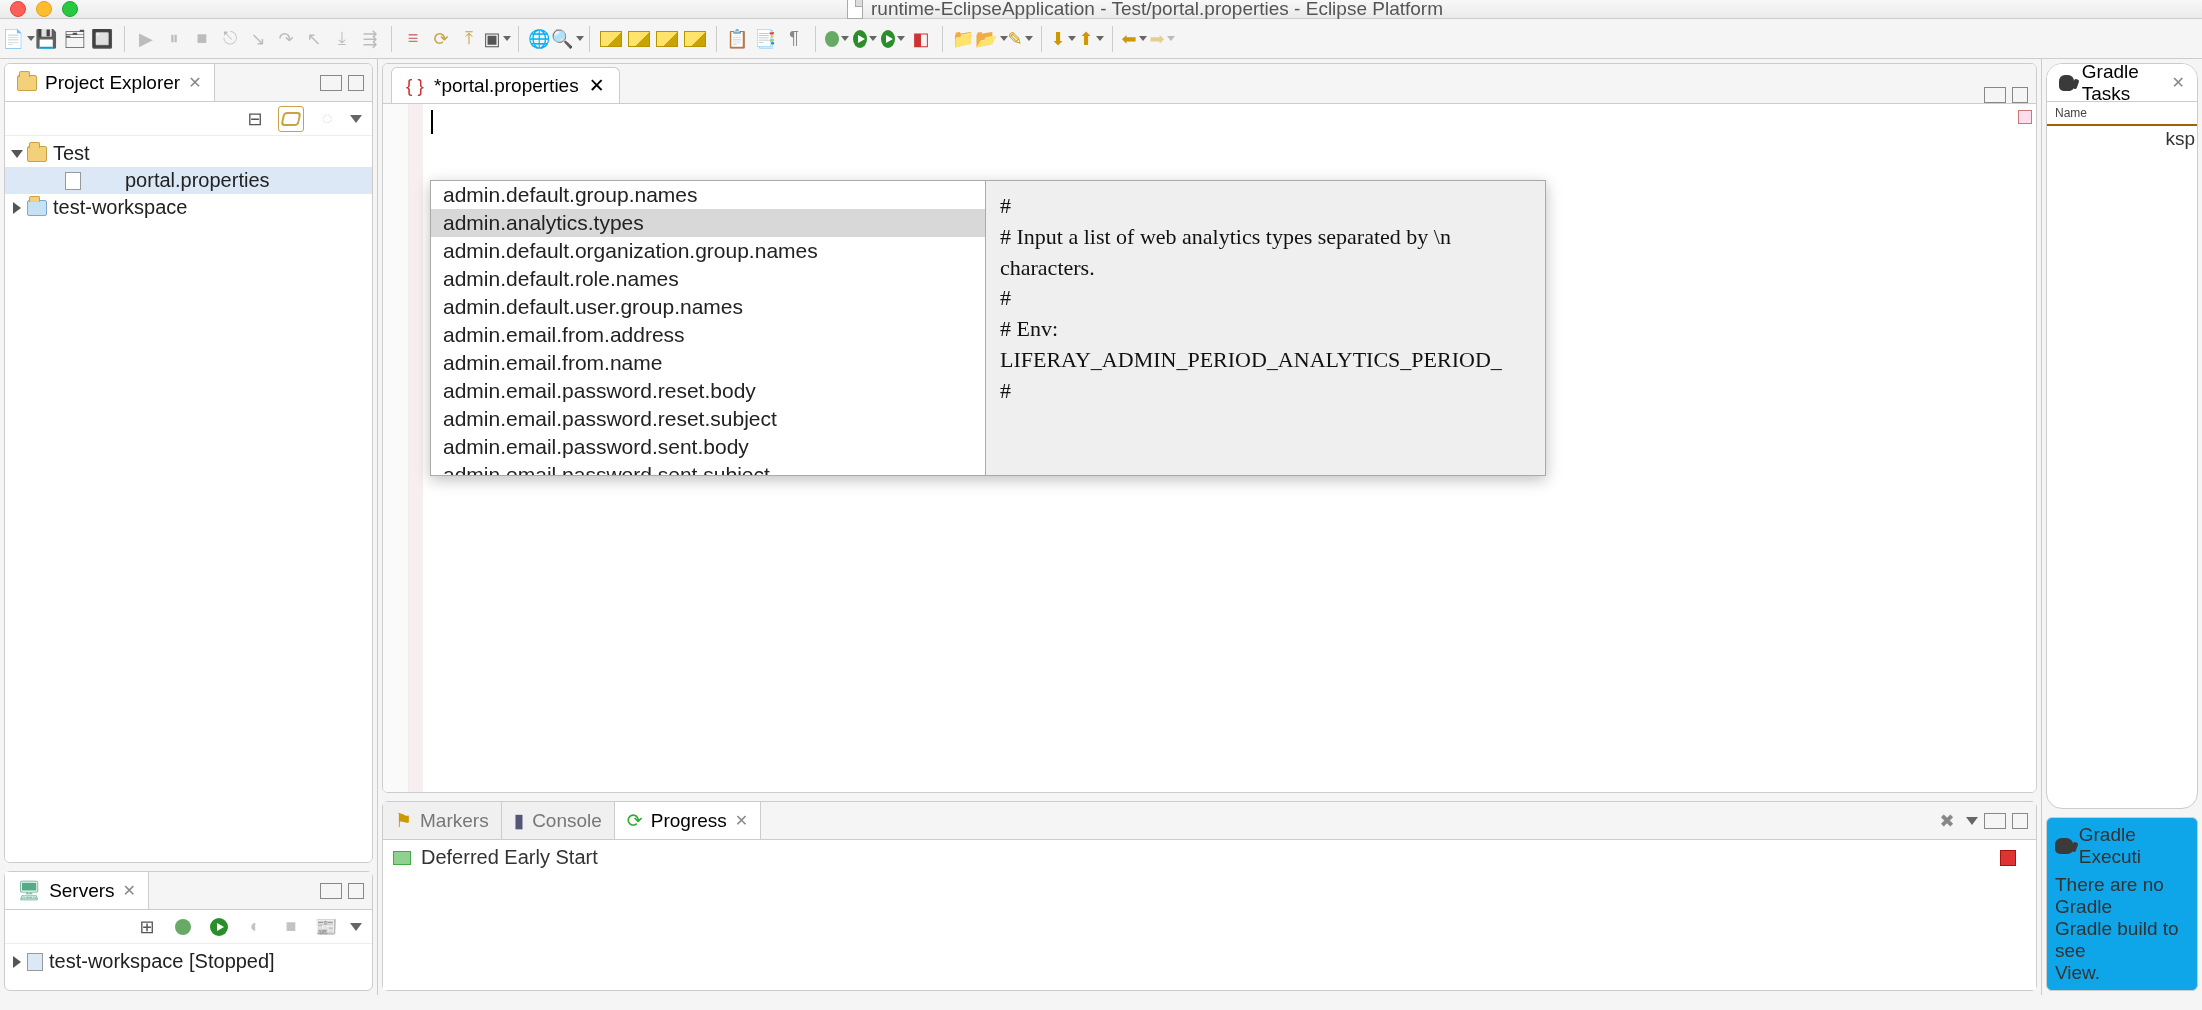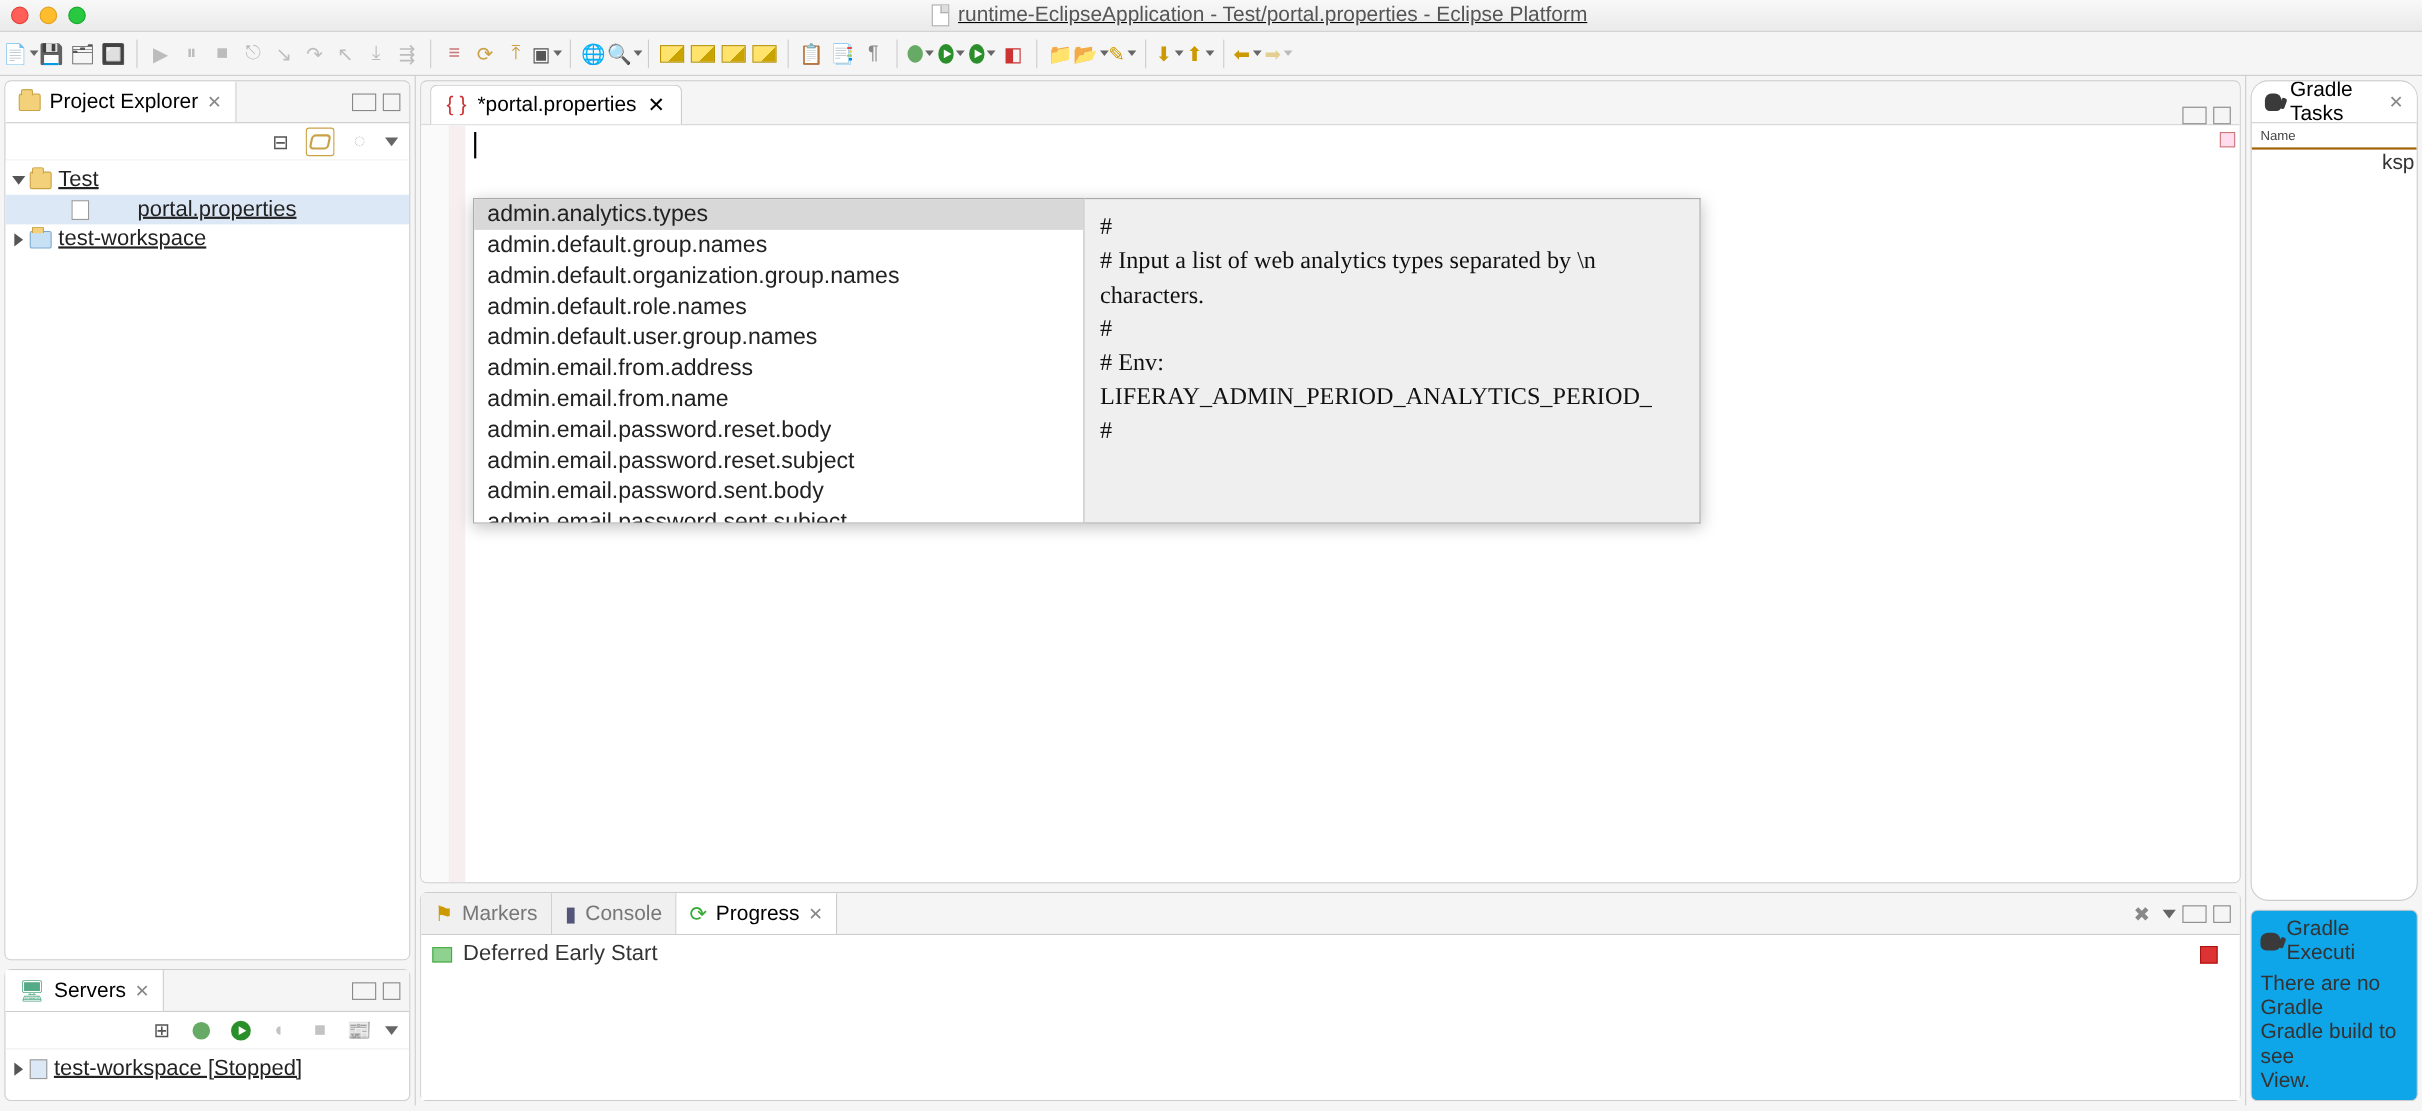--- a/index.html
+++ b/index.html
@@ -1,18 +1,18 @@
 <!DOCTYPE html>
 <html><head>
 <meta charset="utf-8">
 <style>
   * { box-sizing: border-box; margin: 0; padding: 0; }
   html, body { width: 2202px; height: 1010px; font-family: "Helvetica Neue", Arial, sans-serif; font-size: 19px; background: #f5f5f5; overflow: hidden; }
   
-  .titlebar { height: 29px; background: linear-gradient(#f8f8f8,#eaeaea); border-bottom: 1px solid #ccc; display: flex; align-items: center; padding: 0 10px; text-decoration: underline; }
+  .titlebar { height: 19px; background: linear-gradient(#f8f8f8,#eaeaea); border-bottom: 1px solid #ccc; display: flex; align-items: center; padding: 0 10px; }
   .traffic { display: flex; gap: 10px; margin-right: 20px; }
   .tl { width: 16px; height: 16px; border-radius: 50%; }
   .tl.red { background:#ff5f57; border:1px solid #e14239;}
   .tl.yellow { background:#ffbd2e; border:1px solid #e1a11e;}
   .tl.green { background:#28c940; border:1px solid #17a92c;}
   .title-center { flex:1; text-align:center; color:#555; font-size:19px; display:flex; align-items:center; justify-content:center; gap:8px;}
   .doc-icon { width:16px; height:20px; background:#fff; border:1px solid #aaa; position:relative; }
   .doc-icon::after{content:"";position:absolute;top:0;right:0;width:6px;height:6px;background:#ddd;border-left:1px solid #aaa;border-bottom:1px solid #aaa;}
   
   .toolbar { height: 40px; background:#f5f5f5; border-bottom:1px solid #ccc; display:flex; align-items:center; padding:0 6px; gap:2px;}
@@ -32,21 +32,21 @@
   .view-tab { display:flex; align-items:center; gap:8px; padding:0 12px; height:100%; border-right:1px solid #ccc; background:#fff; cursor:default;}
   .view-tab.inactive{background:#f0f0f0;color:#777;}
   .view-tab .close{color:#888;font-size:16px;}
   .view-toolbar{margin-left:auto;display:flex;align-items:center;gap:6px;padding-right:8px;}
   .mini{width:22px;height:16px;border:1px solid #888;display:inline-block;}
   .mini2{width:16px;height:16px;border:1px solid #888;display:inline-block;}
   .tri-down{width:0;height:0;border-left:6px solid transparent;border-right:6px solid transparent;border-top:8px solid #666;}
   
   .pe-body{flex:1;background:#fff;overflow:auto;padding:4px 0;}
   .pe-toolbar{height:34px;display:flex;align-items:center;justify-content:flex-end;gap:10px;padding:0 10px;border-bottom:1px solid #eee;}
-  .tree-row{display:flex;align-items:center;gap:6px;padding:2px 8px;font-size:20px;color:#222;text-decoration:underline;}
+  .tree-row{display:flex;align-items:center;gap:6px;padding:2px 8px;font-size:20px;color:#222;}
   .tree-row.sel{background:#dce8f6;gap:44px;}
   .twisty{width:0;height:0;border-top:6px solid transparent;border-bottom:6px solid transparent;border-left:8px solid #555;}
   .twisty.open{transform:rotate(90deg);}
   .folder-icon{width:20px;height:16px;background:#f3d17a;border:1px solid #caa246;border-radius:2px;position:relative;}
   .folder-icon::before{content:"";position:absolute;top:-5px;left:1px;width:9px;height:5px;background:#f3d17a;border:1px solid #caa246;border-bottom:none;border-radius:2px 2px 0 0;}
   .file-icon{width:16px;height:18px;background:#fff;border:1px solid #999;position:relative;} .indent2{padding-left:60px;}
   
   .editor{flex:1;border:1px solid #ccc;border-radius:6px;margin:4px;background:#fff;display:flex;flex-direction:column;overflow:hidden;position:relative;}
   .ed-tabbar{height:40px;display:flex;align-items:flex-end;background:#f5f5f5;border-bottom:1px solid #ccc;}
   .ed-tab{height:36px;display:flex;align-items:center;gap:10px;padding:0 14px;background:#fff;border:1px solid #ccc;border-bottom:none;border-radius:6px 6px 0 0;margin-left:8px;}
@@ -309,22 +309,22 @@
       </div>
       <div style="white-space:pre-line">There are no Gradle
 Gradle build to see
 View.</div>
     </div>
   </div>
 </div>
 
 <div class="ac">
   <div class="ac-list" id="ac-list">
+      <div class="ac-item">admin.default.group.names</div>
       <div class="ac-item sel">admin.analytics.types</div>
-      <div class="ac-item">admin.default.group.names</div>
       <div class="ac-item">admin.default.organization.group.names</div>
       <div class="ac-item">admin.default.role.names</div>
       <div class="ac-item">admin.default.user.group.names</div>
       <div class="ac-item">admin.email.from.address</div>
       <div class="ac-item">admin.email.from.name</div>
       <div class="ac-item">admin.email.password.reset.body</div>
       <div class="ac-item">admin.email.password.reset.subject</div>
       <div class="ac-item">admin.email.password.sent.body</div>
       <div class="ac-item">admin.email.password.sent.subject</div>
     </div>

